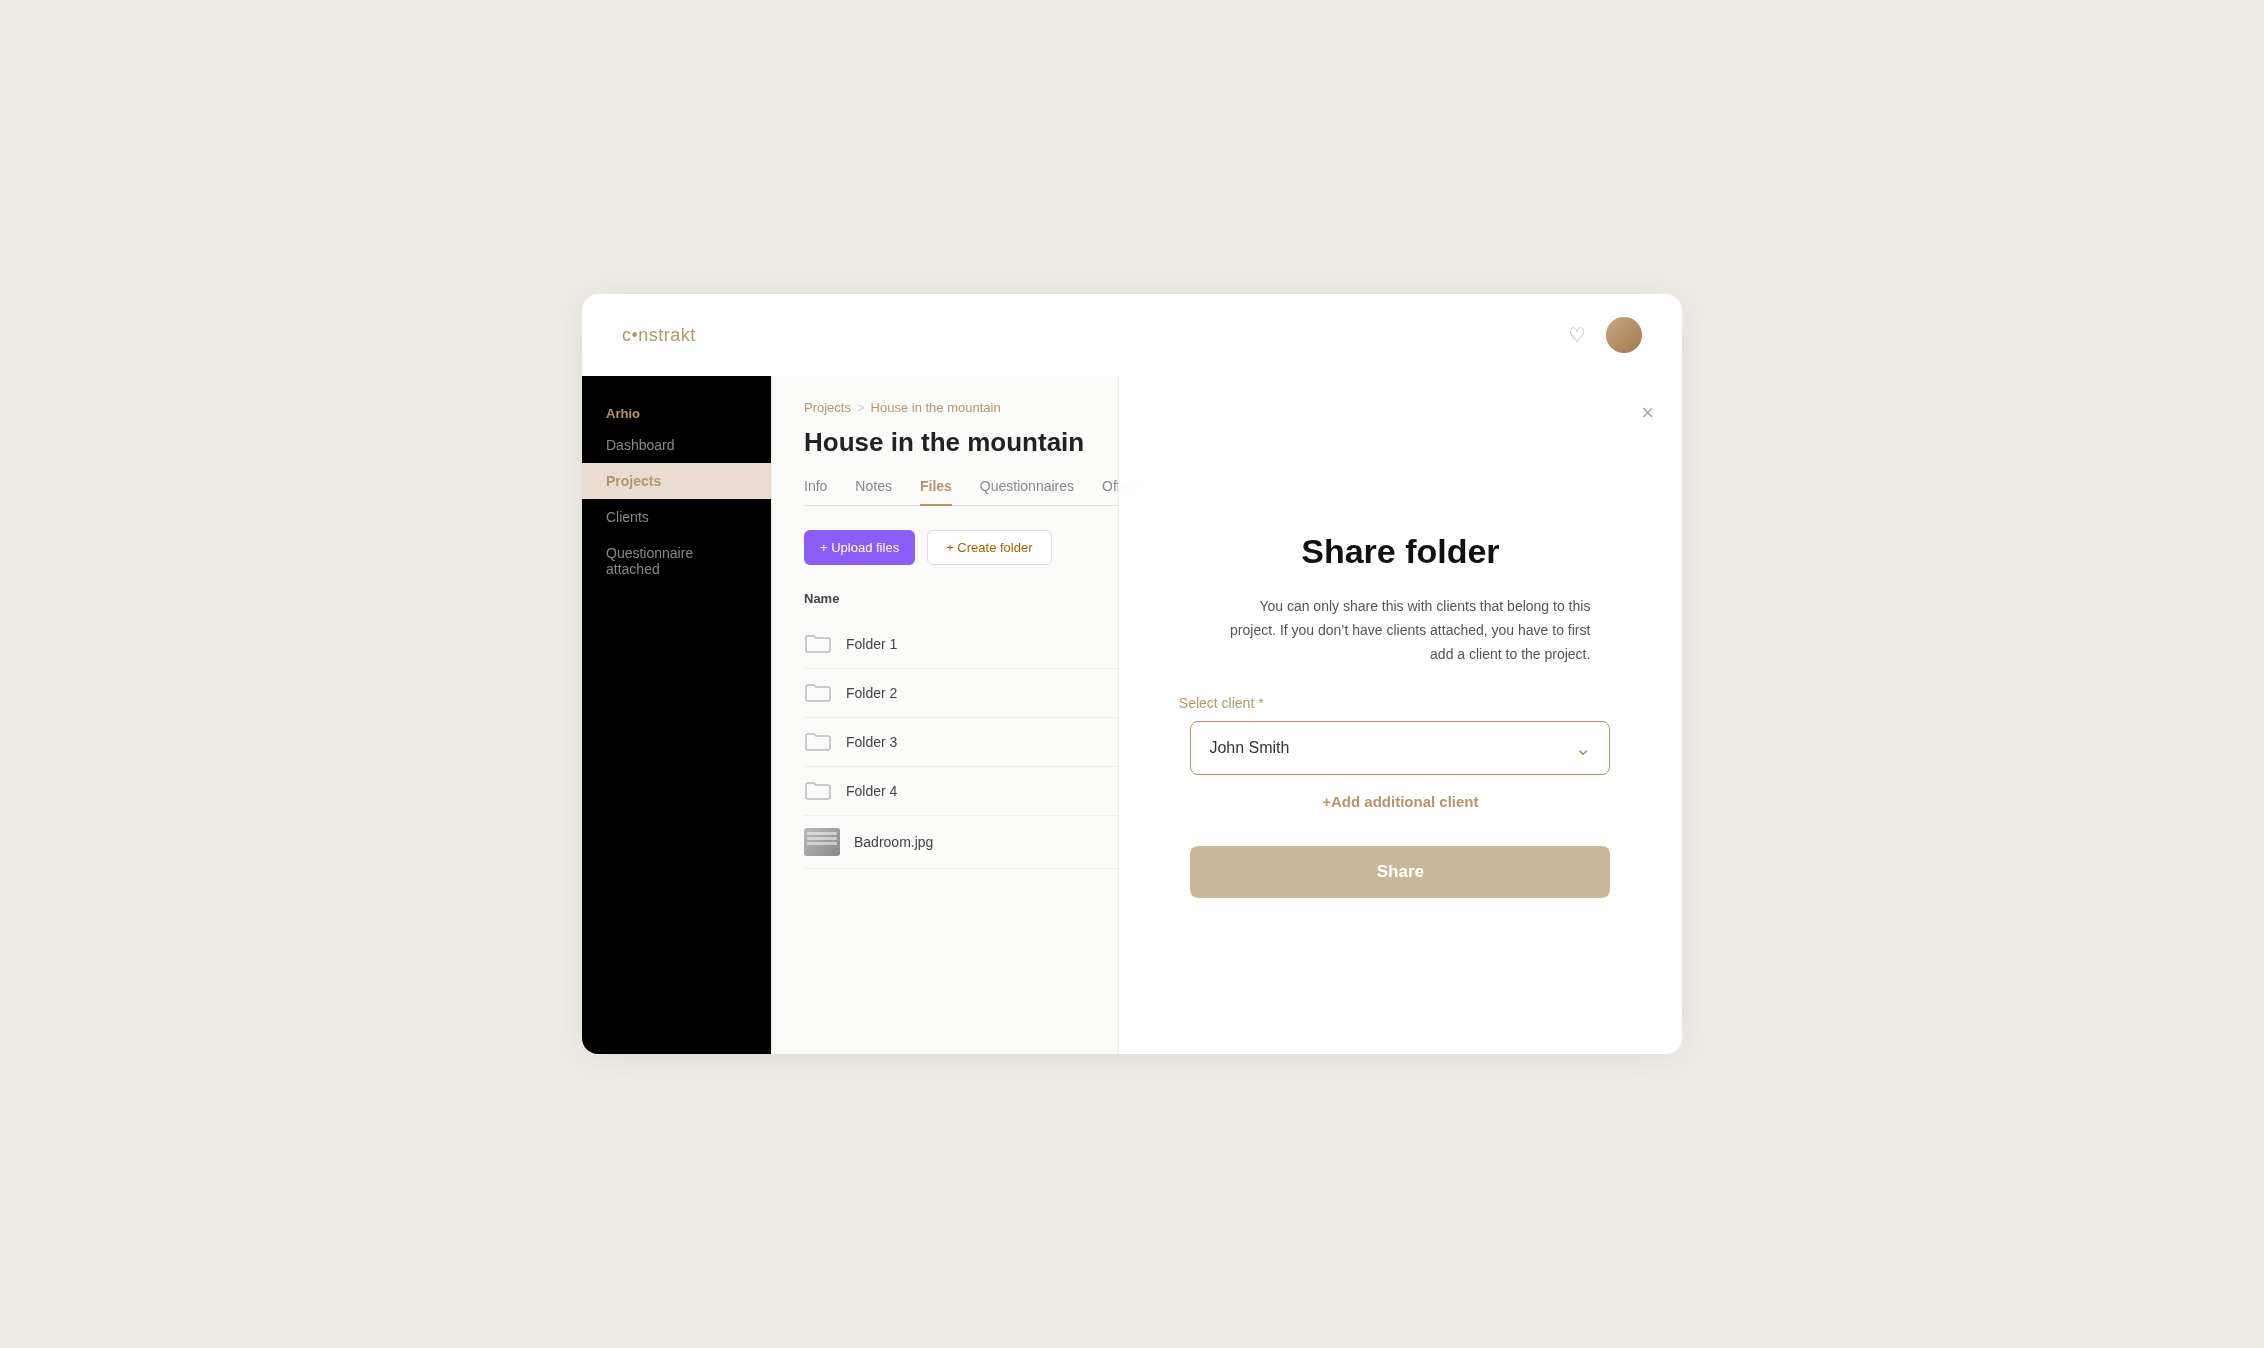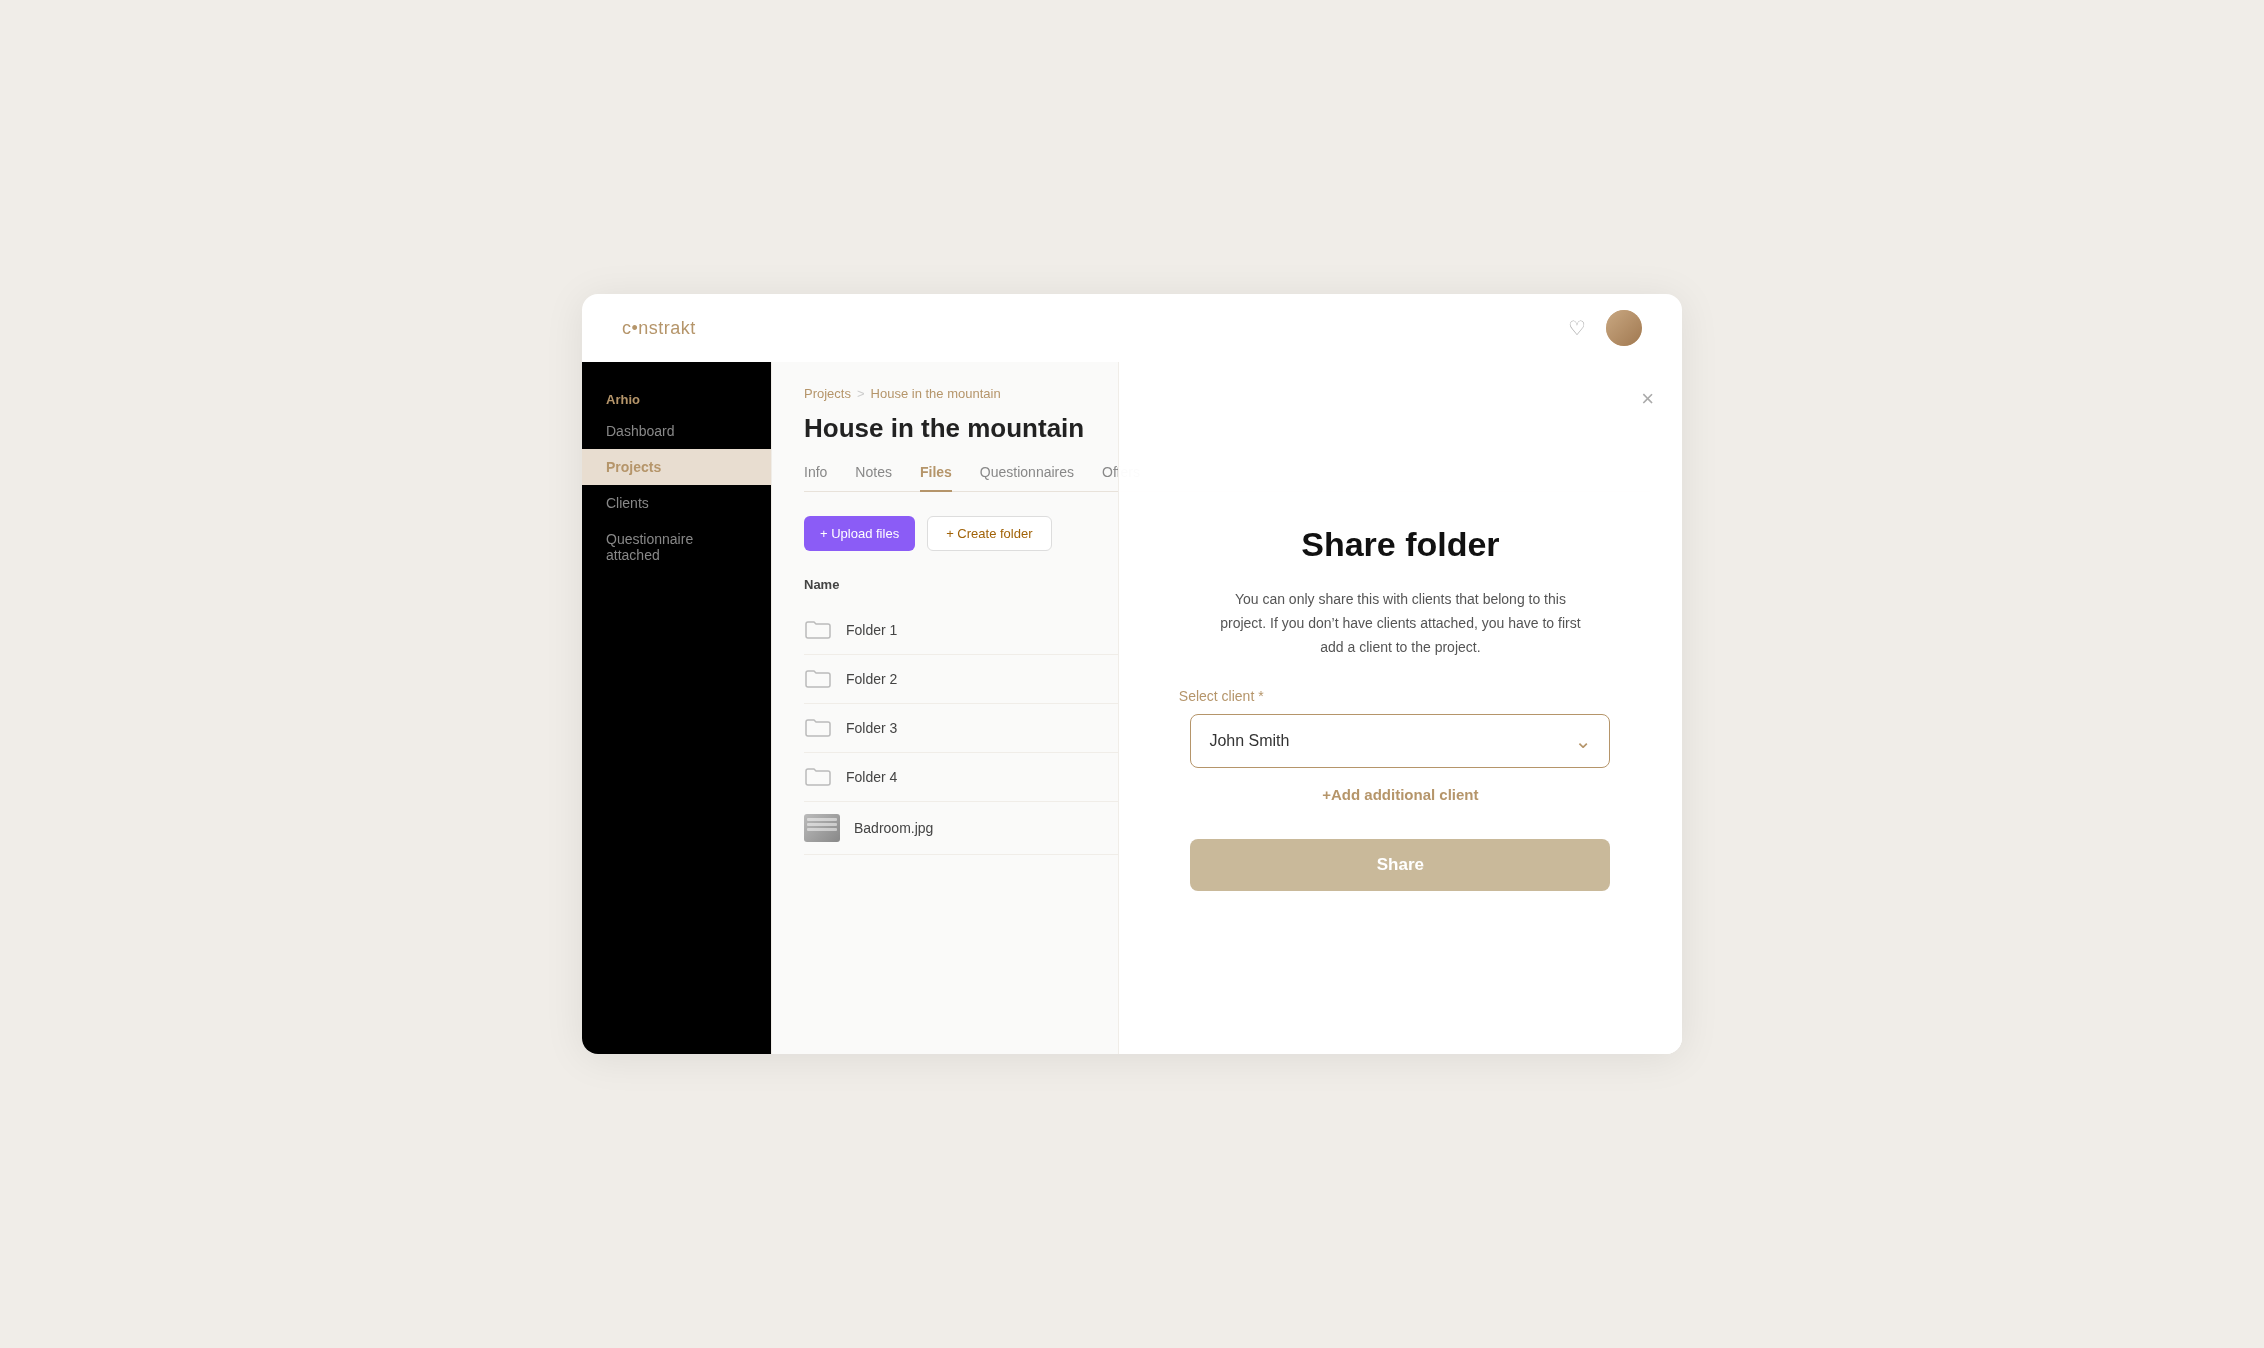--- a/index.html
+++ b/index.html
@@ -21,21 +21,21 @@
       display: flex;
       flex-direction: column;
       overflow: hidden;
       position: relative;
     }
     
     .top-bar {
       display: flex;
       align-items: center;
       justify-content: space-between;
-      padding: 16px 40px;
+      padding: 23px 40px;
       border-bottom: none;
     }
     .logo {
       font-size: 18px;
       font-weight: 500;
       color: #b5956a;
       letter-spacing: 0.5px;
     }
     .top-actions {
       display: flex;
@@ -250,21 +250,21 @@
     .modal-title {
       font-size: 34px;
       font-weight: 800;
       color: #111;
       margin-bottom: 24px;
       text-align: center;
     }
     .modal-desc {
       font-size: 14px;
       color: #555;
-      text-align: center;
+      text-align: right;
       line-height: 1.7;
       margin-bottom: 28px;
       max-width: 380px;
     }
     .select-label {
       font-size: 14px;
       color: #444;
       margin-bottom: 10px;
       align-self: flex-start;
       width: 100%;

